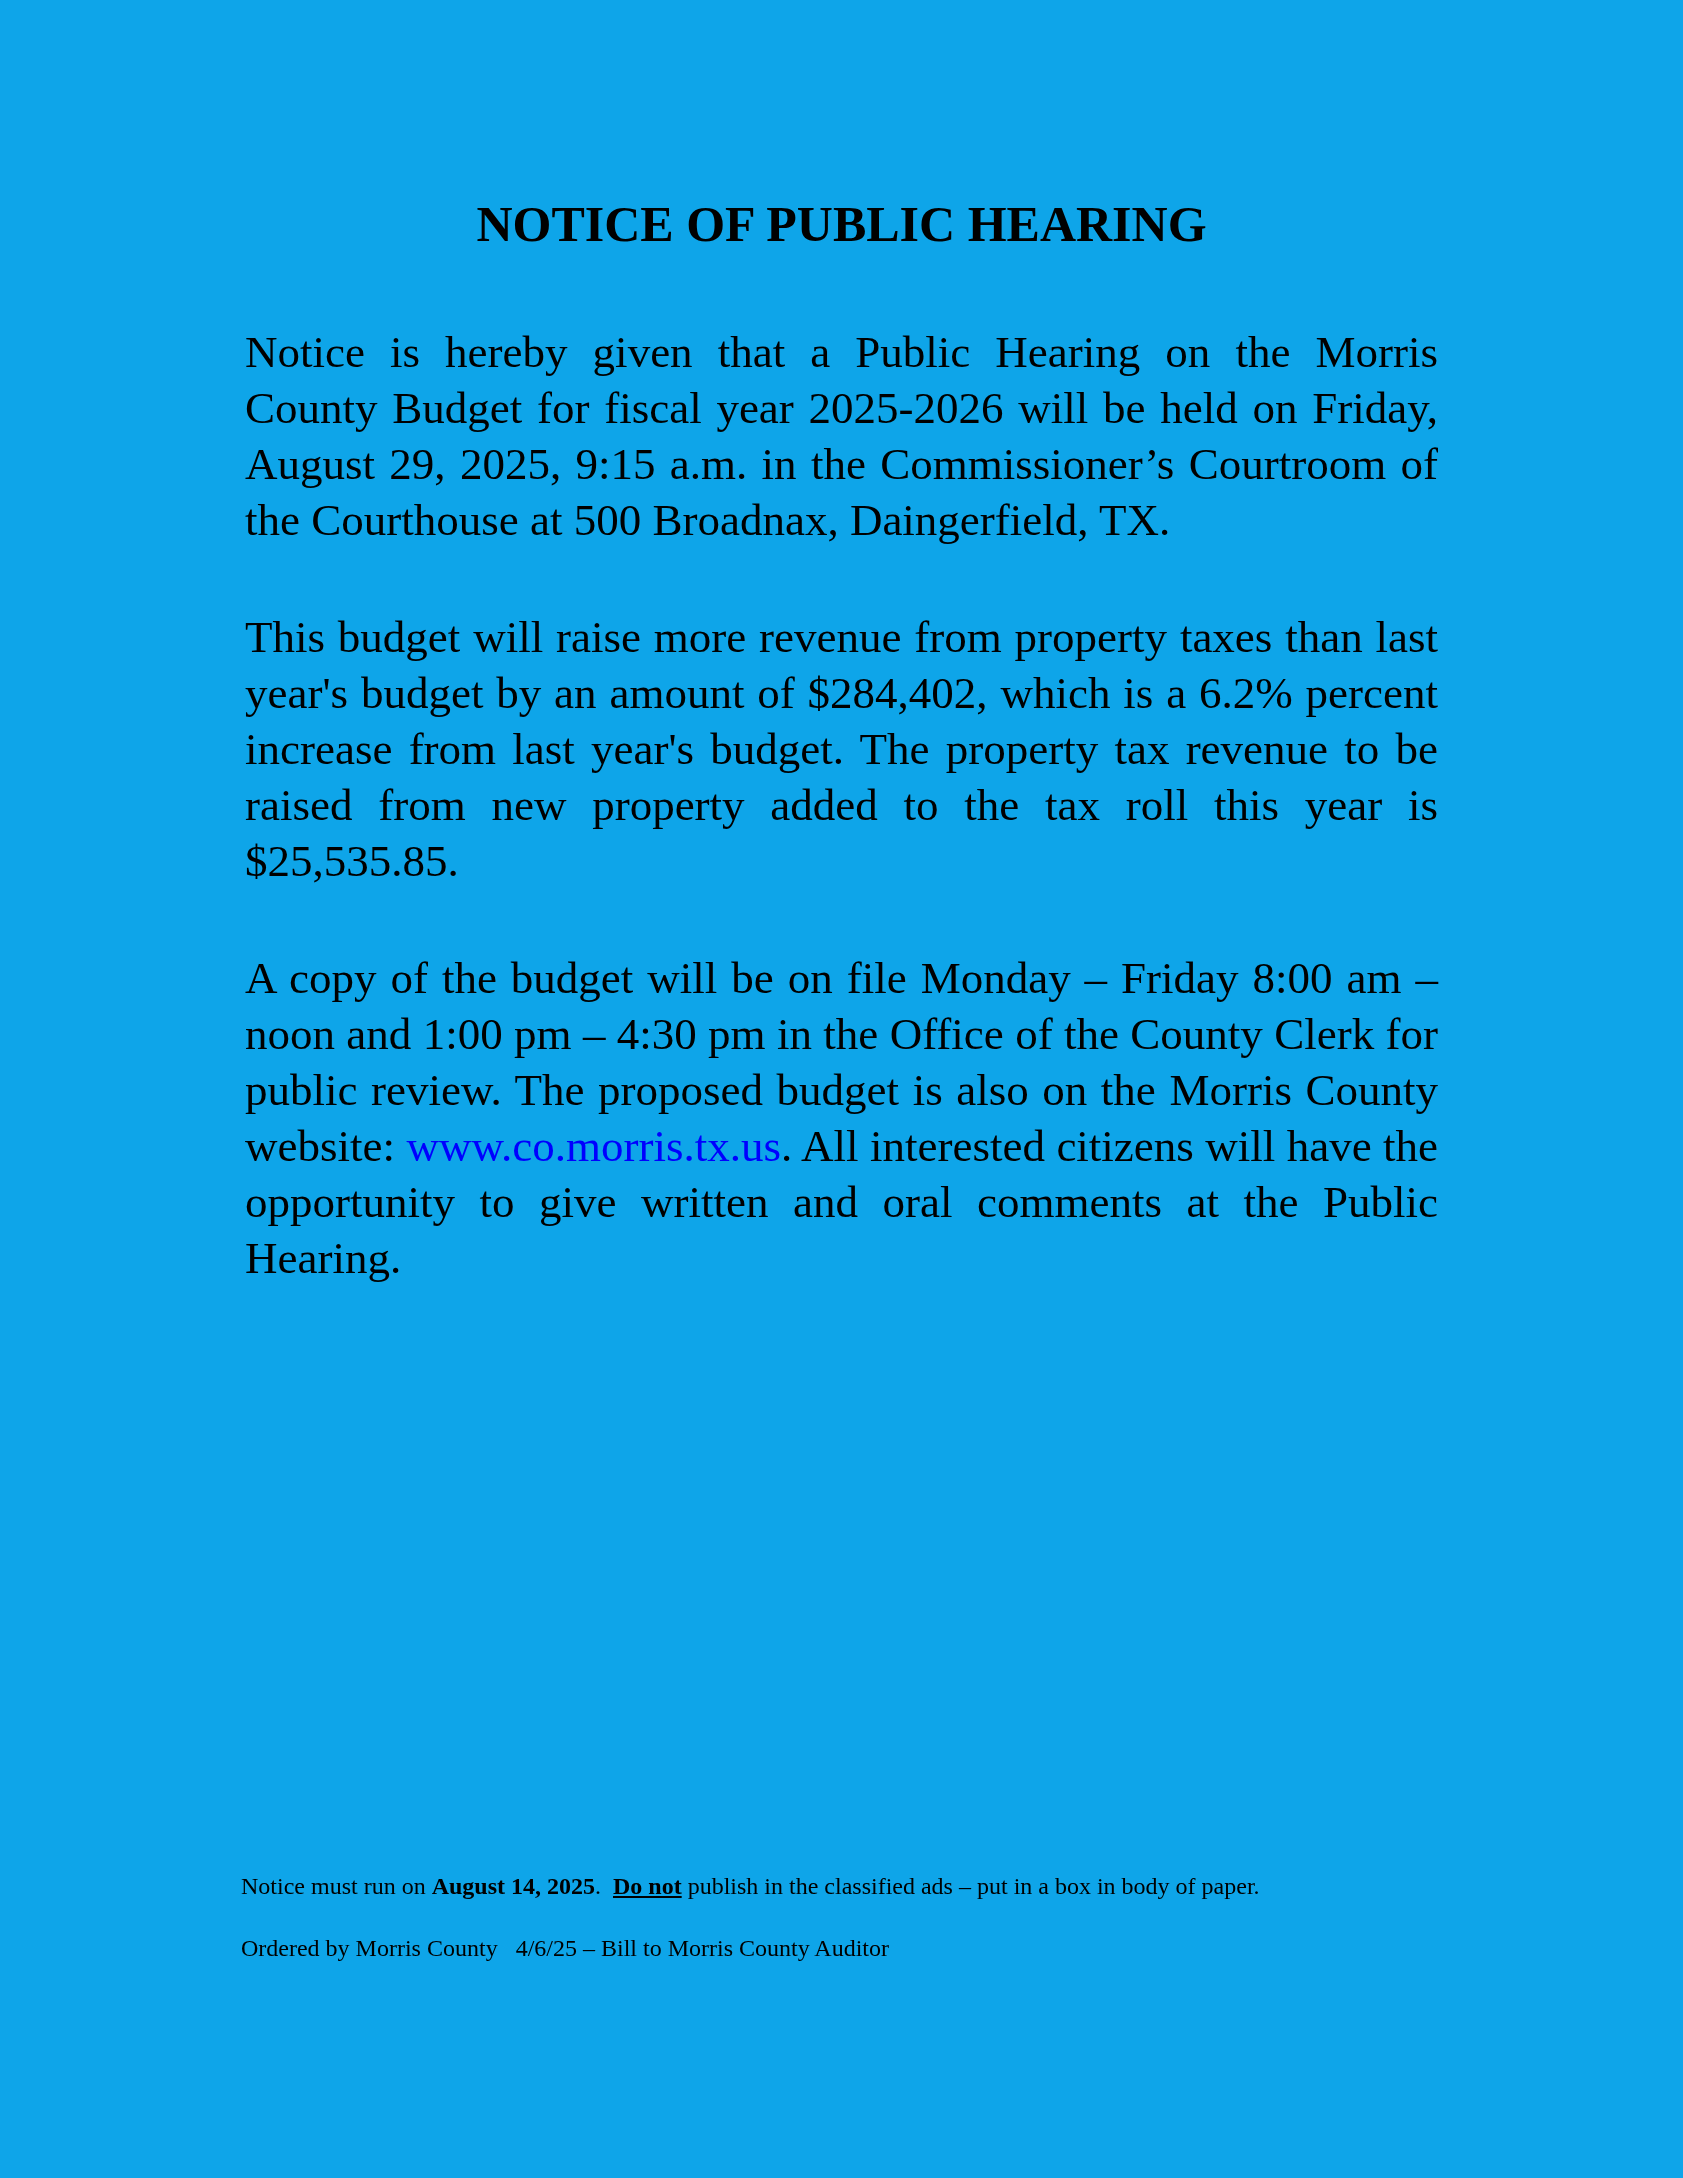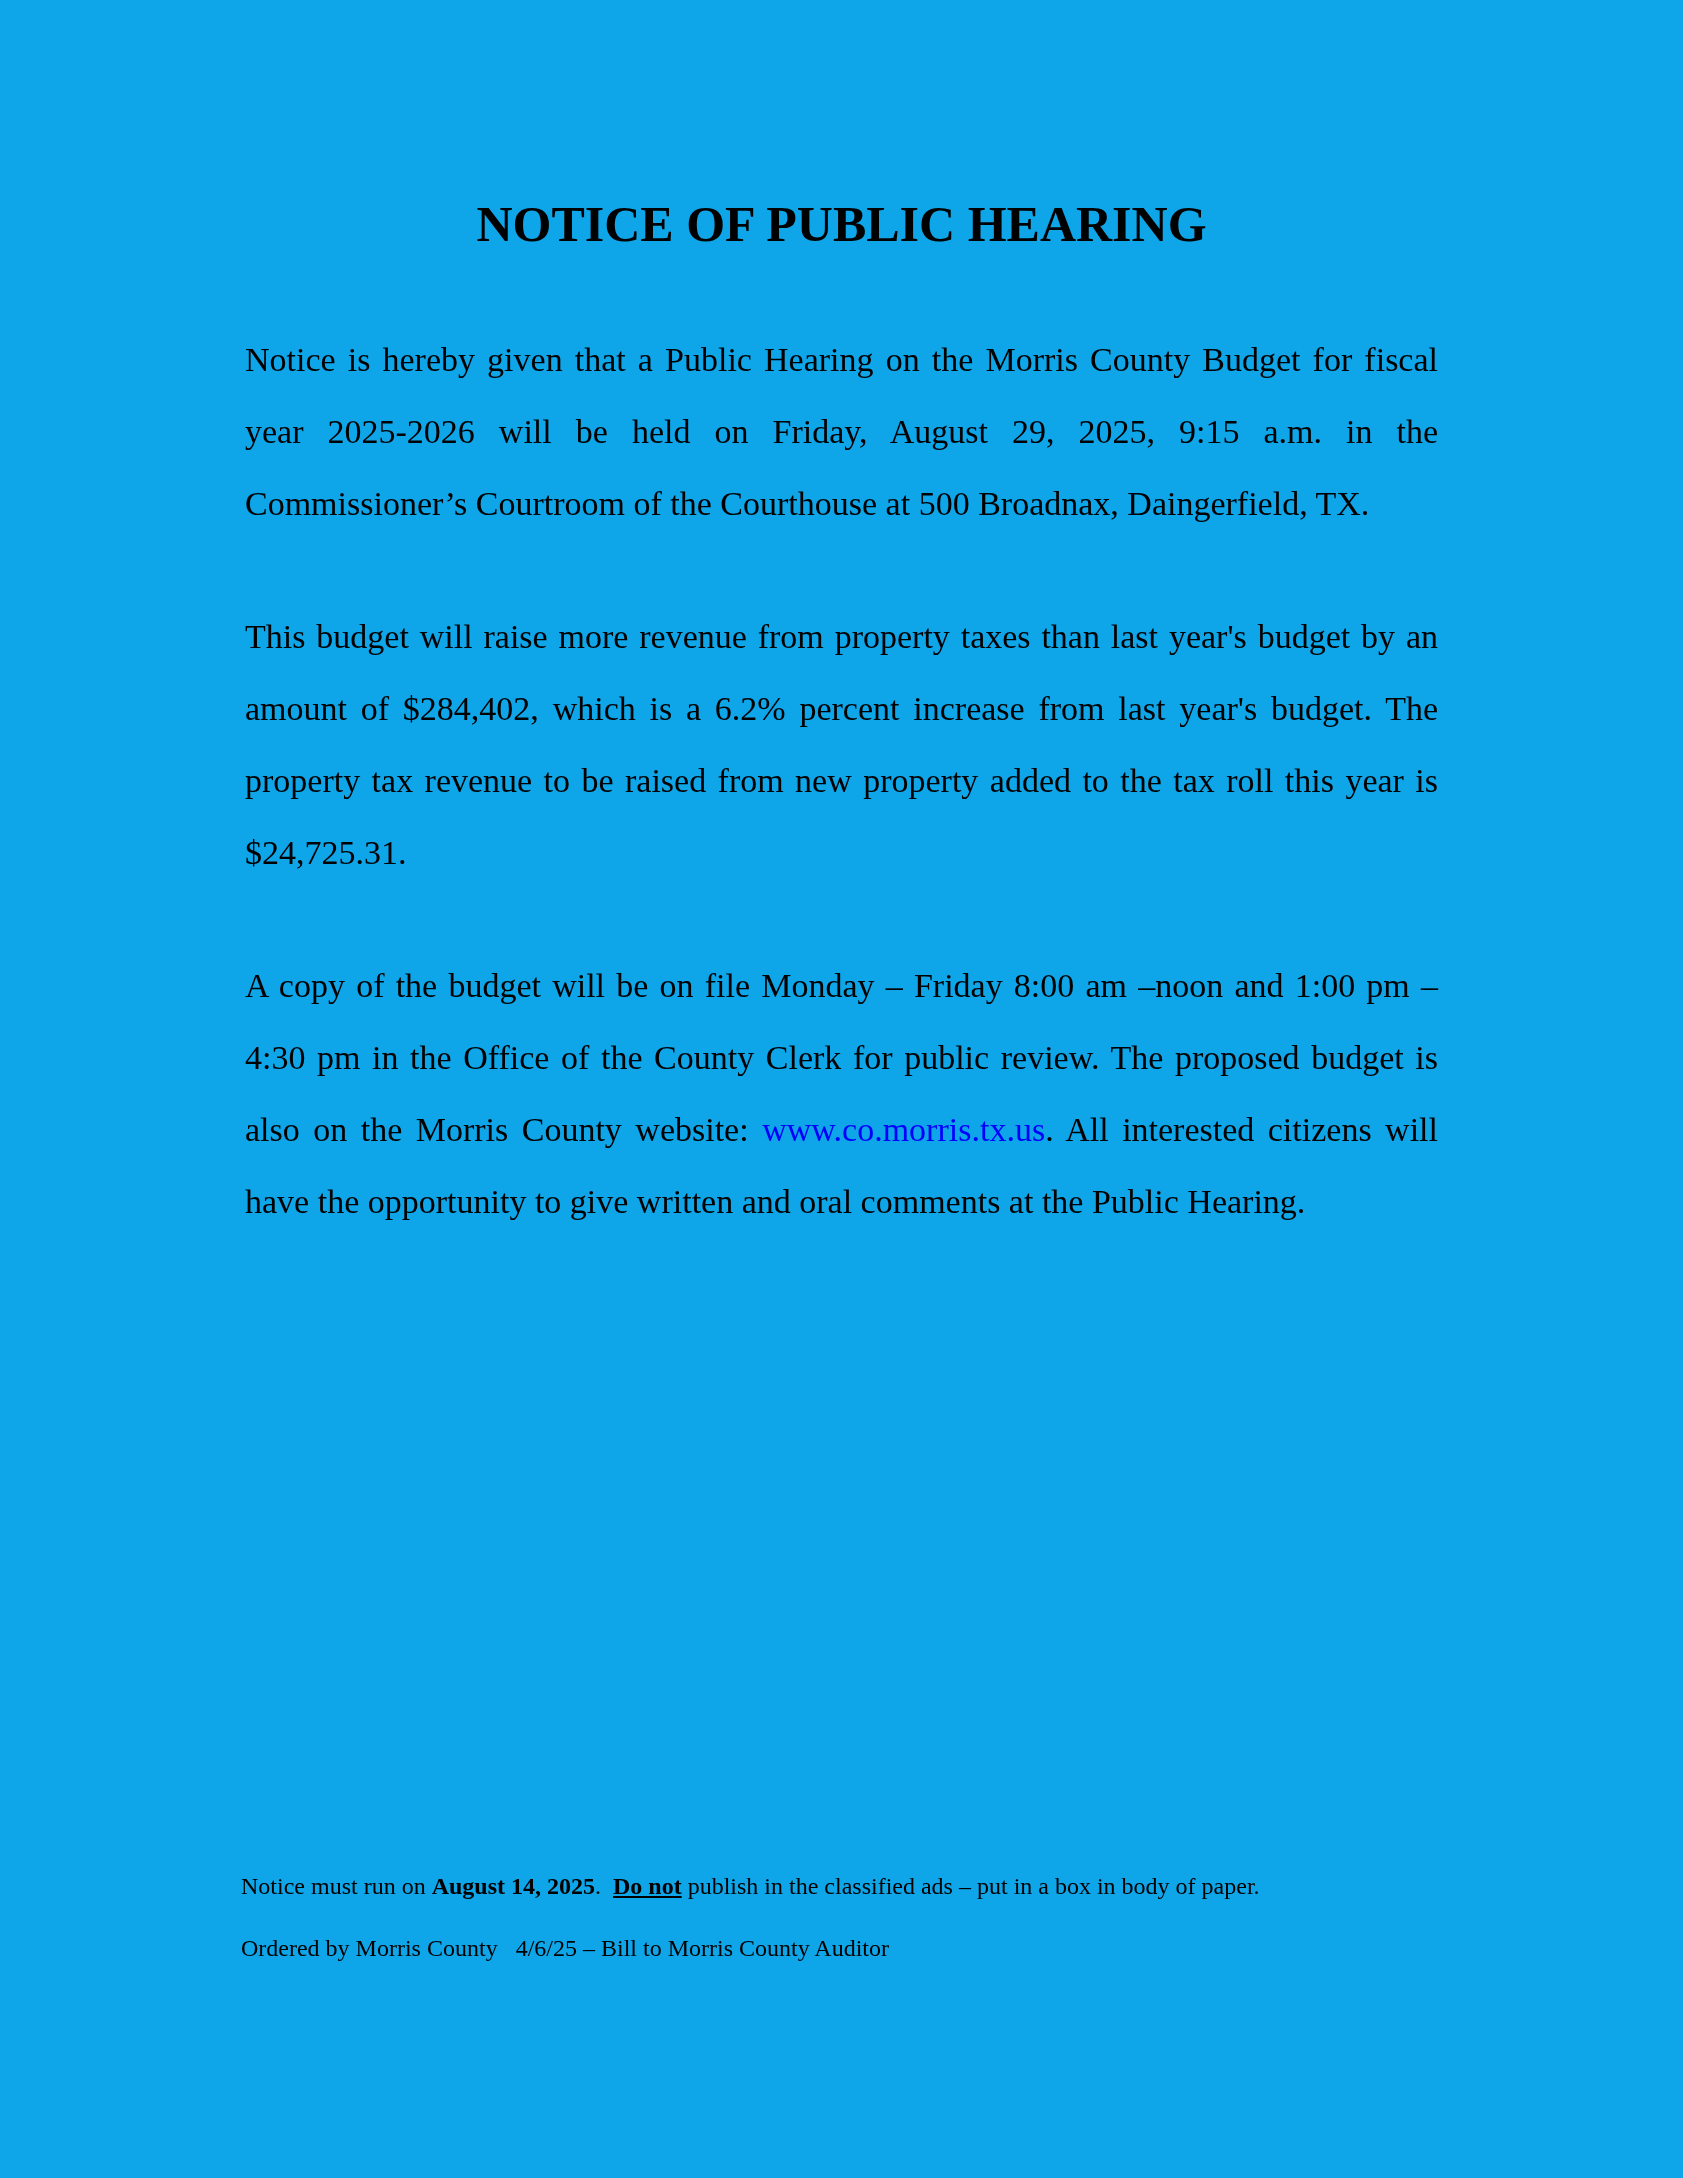--- a/index.html
+++ b/index.html
@@ -24,22 +24,22 @@
   }
   .doc-title {
     margin: 0 0 72px 0;
     font-size: 50px;
     line-height: 55px;
     font-weight: bold;
     text-align: center;
   }
   .body-para {
     margin: 0 0 61px 0;
-    font-size: 34px;
-    line-height: 72px;
+    font-size: 45px;
+    line-height: 56px;
     text-align: justify;
   }
   .weblink {
     color: #0000FF;
     cursor: pointer;
   }
   .footer-line {
     position: absolute;
     left: 241px;
     width: 1317px;
@@ -54,21 +54,21 @@
 </style>
 </head>
 <body>
 
 <div class="page">
   <div class="content">
     <h1 class="doc-title">NOTICE OF PUBLIC HEARING</h1>
 
     <p class="body-para">Notice is hereby given that a Public Hearing on the Morris County Budget for fiscal year 2025-2026 will be held on Friday, August 29, 2025, 9:15 a.m. in the Commissioner’s Courtroom of the Courthouse at 500 Broadnax, Daingerfield, TX.</p>
 
-    <p class="body-para">This budget will raise more revenue from property taxes than last year's budget by an amount of $284,402, which is a 6.2% percent increase from last year's budget.  The property tax revenue to be raised from new property added to the tax roll this year is $24,725.31.</p>
+    <p class="body-para">This budget will raise more revenue from property taxes than last year's budget by an amount of $284,402, which is a 6.2% percent increase from last year's budget.  The property tax revenue to be raised from new property added to the tax roll this year is $25,535.85.</p>
 
     <p class="body-para"><span>A copy of the budget will be on file Monday – Friday 8:00 am –noon and 1:00 pm – 4:30 pm in the Office of the County Clerk for public review.  The proposed budget is also on the Morris County website: </span><a class="weblink">www.co.morris.tx.us</a><span>.  All interested citizens will have the opportunity to give written and oral comments at the Public Hearing.</span></p>
   </div>
 
   <div class="footer-line fl1"><span>Notice must run on </span><span class="bold">August 14, 2025</span><span>.  </span><span class="bold-underline">Do not</span><span> publish in the classified ads – put in a box in body of paper.</span></div>
 
   <div class="footer-line fl2">Ordered by Morris County   4/6/25 – Bill to Morris County Auditor</div>
 </div>
 
 

